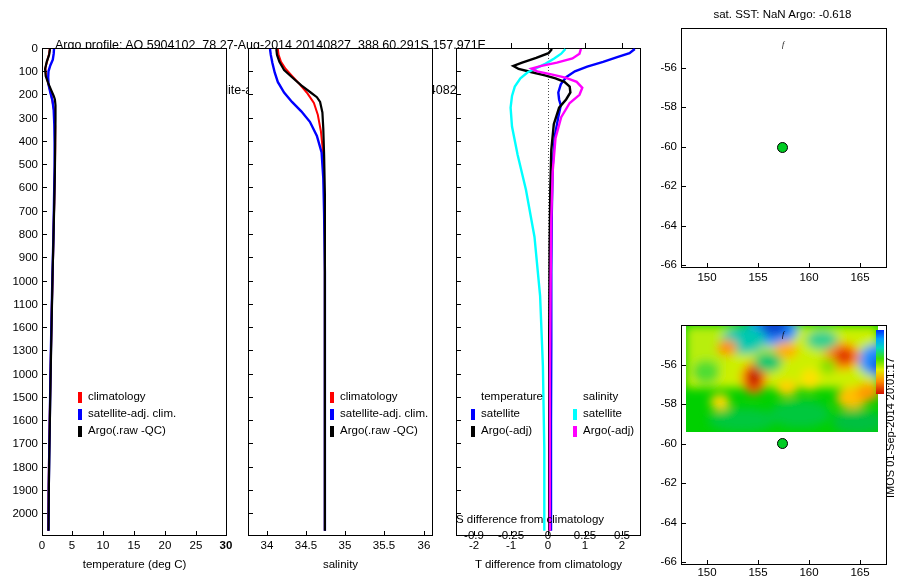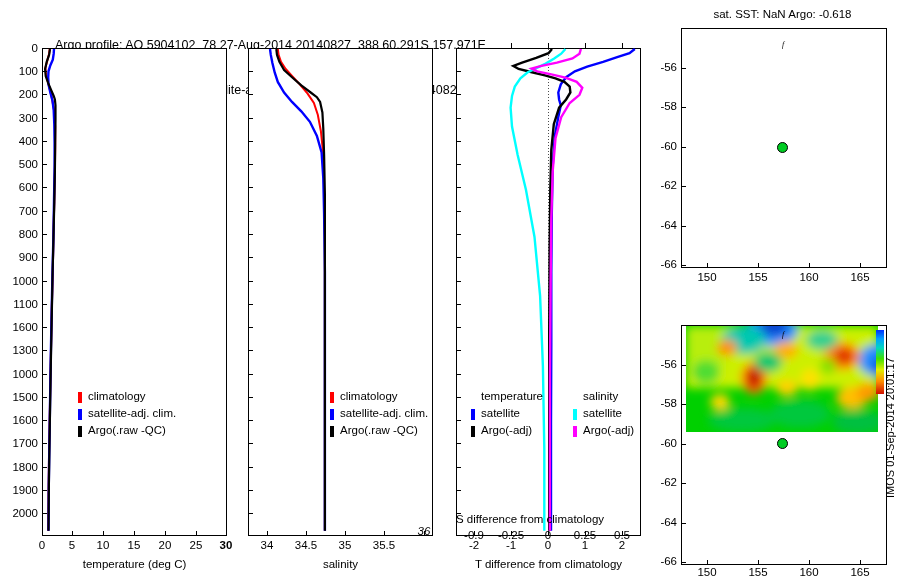--- a/index.html
+++ b/index.html
@@ -154,21 +154,21 @@
   <div class="tick" style="left:306px;top:531px;width:1px;height:5px;"></div>
   <div class="tick" style="left:345px;top:531px;width:1px;height:5px;"></div>
   <div class="tick" style="left:384px;top:531px;width:1px;height:5px;"></div>
   <div class="tick" style="left:424px;top:531px;width:1px;height:5px;"></div>
 </div>
 <div class="abs">
   <div class="tlab c" style="left:247px;top:539px;width:40px;">34</div>
   <div class="tlab c" style="left:286px;top:539px;width:40px;">34.5</div>
   <div class="tlab c" style="left:325px;top:539px;width:40px;">35</div>
   <div class="tlab c" style="left:364px;top:539px;width:40px;">35.5</div>
-  <div class="tlab c" style="left:404px;top:525px;width:40px;font-style:italic;">36</div>
+  <div class="tlab c" style="left:404px;top:539px;width:40px;">36</div>
 </div>
 <div class="axlabel" style="left:248px;top:558px;width:185px;">salinity</div>
 
 <div class="abs" style="left:0;top:0;">
   <div class="swatch" style="left:330px;top:392px;background:#ff0000;"></div>
   <div class="legtxt" style="left:340px;top:390px;">climatology</div>
   <div class="swatch" style="left:330px;top:409px;background:#0000ff;"></div>
   <div class="legtxt" style="left:340px;top:407px;">satellite-adj. clim.</div>
   <div class="swatch" style="left:330px;top:426px;background:#000000;"></div>
   <div class="legtxt" style="left:340px;top:424px;">Argo(.raw -QC)</div>

